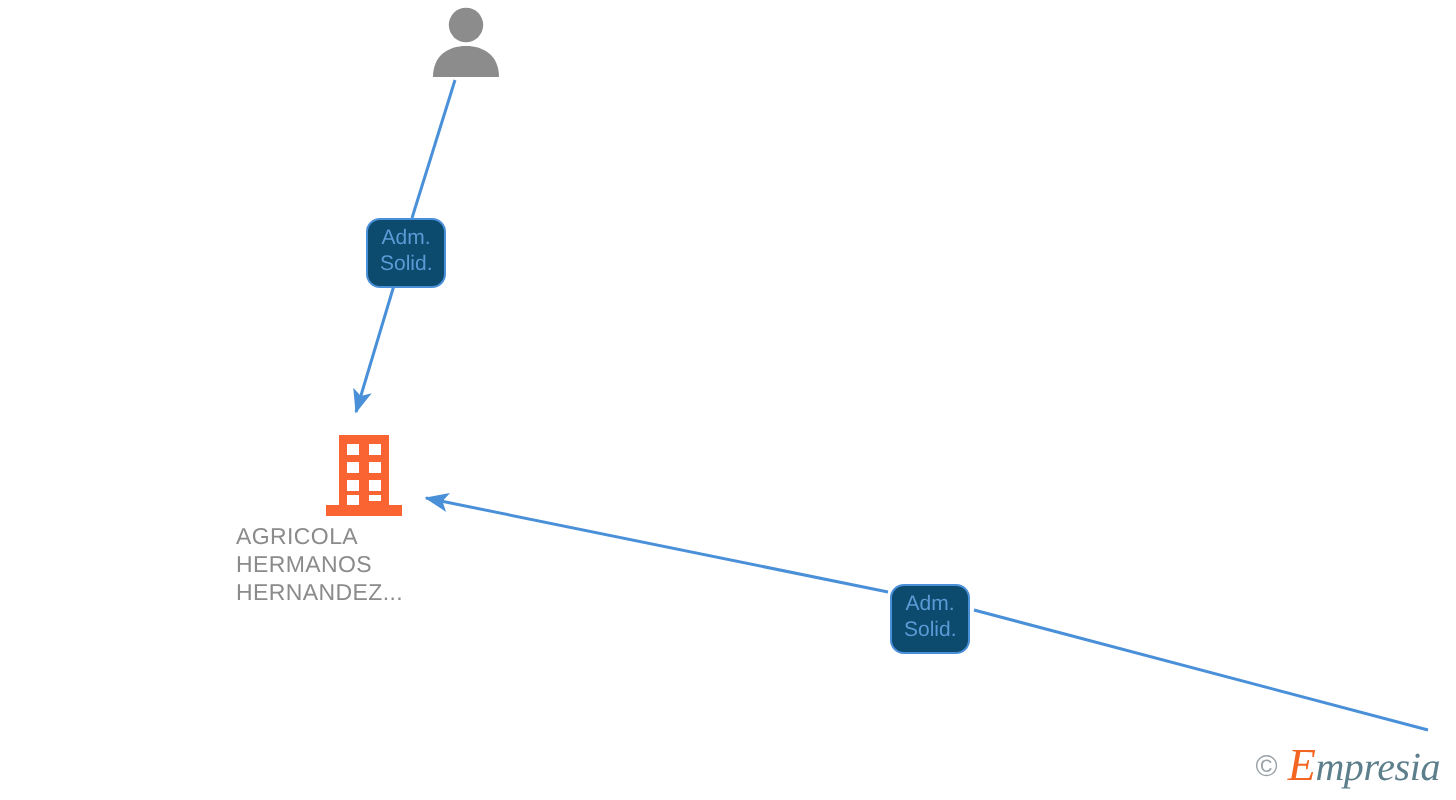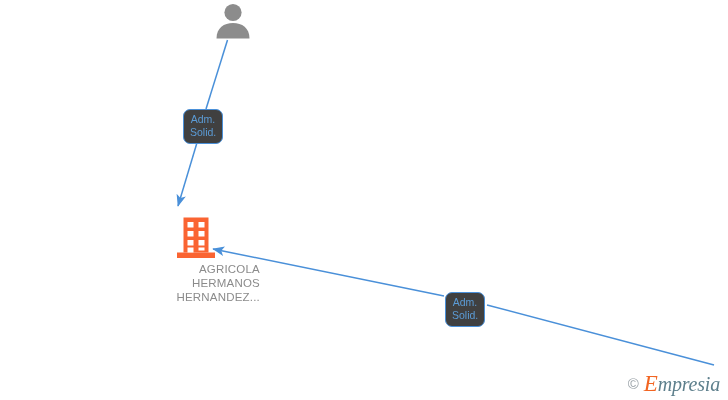--- a/index.html
+++ b/index.html
@@ -38,25 +38,25 @@
     position: absolute;
     left: 0;
     top: 0;
     width: 56px;
     height: 42px;
   }
 
   
   .company-node {
     position: absolute;
-    left: 132px;
+    left: 118px;
     top: 216px;
     width: 128px;
     height: 96px;
-    text-align: right;
+    text-align: left;
   }
   .company-icon {
     display: block;
     margin: 0 auto;
     width: 46px;
     height: 44px;
   }
   .company-label {
     margin-top: 2px;
     font-size: 11.5px;
@@ -64,21 +64,21 @@
     color: #8b8b8b;
     letter-spacing: 0.2px;
     font-family: "Liberation Sans", sans-serif;
     white-space: pre-line;
   }
 
   
   .edge-label {
     position: absolute;
     box-sizing: border-box;
-    background: #404040;
+    background: #0c4a6e;
     border: 1.4px solid #4a90d9;
     border-radius: 7px;
     color: #5b9bd5;
     font-size: 10.5px;
     line-height: 13px;
     text-align: center;
     padding: 3px 6px 4px 6px;
     font-family: "Liberation Sans", sans-serif;
     white-space: pre-line;
   }

